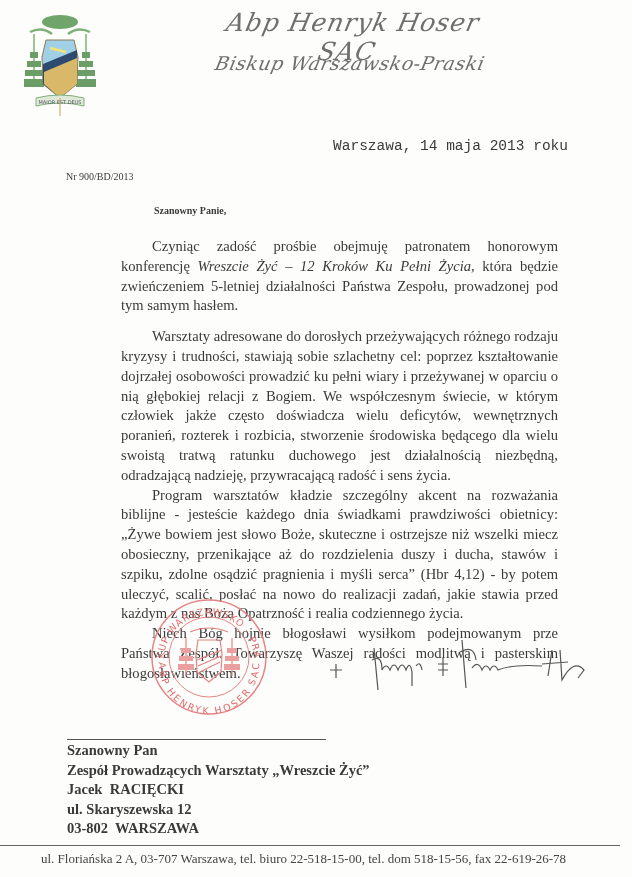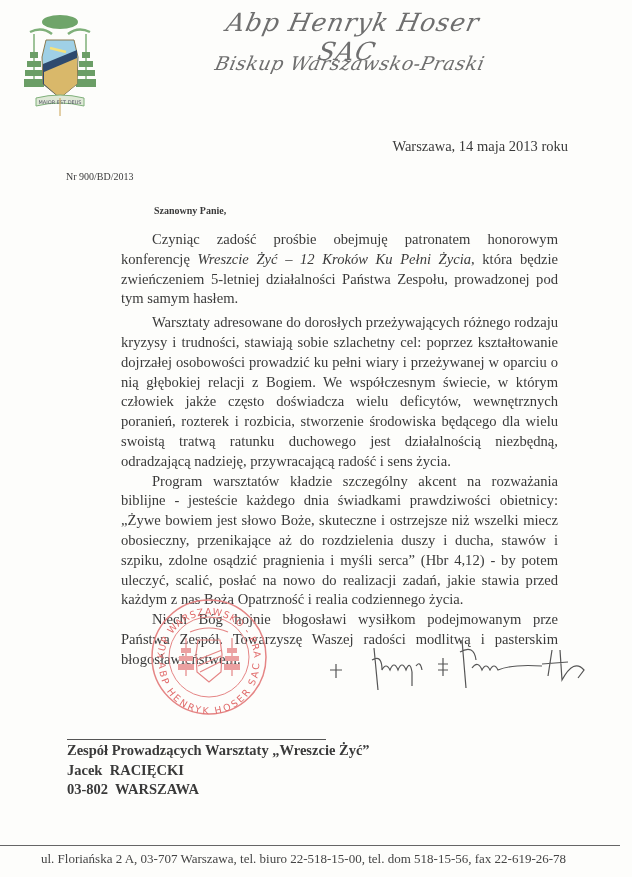--- a/index.html
+++ b/index.html
@@ -16,30 +16,30 @@
       font-family: "DejaVu Serif", serif; font-style: italic;
       font-size: 25px; color: #6f6f6f; letter-spacing: 1px;
       transform: skewX(-12deg);
     }
     .hdr-title {
       left: 200px; top: 52px; width: 300px; text-align: center;
       font-family: "DejaVu Serif", serif; font-style: italic;
       font-size: 19px; color: #6f6f6f; letter-spacing: 0.5px;
       transform: skewX(-12deg);
     }
-    .date { right: 64px; top: 138px; font-size: 14.5px; color: #3a3a3a; }
+    .date { right: 64px; top: 138px; font-size: 14.5px; color: #3a3a3a; font-family: Liberation Mono, monospace; }
     .ref { left: 66px; top: 171px; font-size: 10px; color: #3a3a3a; }
     .salutation { left: 154px; top: 205px; font-size: 10px; font-weight: bold; color: #3a3a3a; }
     .body-text {
       left: 121px; top: 226px; width: 437px;
       font-size: 14.6px; line-height: 19.8px; color: #3a3a3a;
       text-align: justify;
     }
     .body-text p { margin: 0; text-indent: 31px; }
-    .body-text p.gap { margin-top: 4px; }
+    .body-text p.gap { margin-top: 11px; }
     .body-text .it { font-style: italic; }
     .seal { left: 150px; top: 598px; width: 118px; height: 118px; }
     .signature { left: 312px; top: 630px; width: 290px; height: 60px; }
     .addr-rule { left: 67px; top: 739px; width: 259px; height: 0; border-top: 1px solid #555; }
     .address {
       left: 67px; top: 741px; font-size: 14.5px; font-weight: bold;
       line-height: 19.5px; color: #3a3a3a;
     }
     .address div { white-space: pre; }
     .foot-rule { left: 0; top: 845px; width: 620px; border-top: 1.5px solid #666; }
@@ -122,19 +122,21 @@
     <path d="M18 40 L30 40 M24 34 L24 48"></path>
     <path d="M62 18 L66 60 M60 30 Q70 24 70 40 Q74 32 78 40 Q82 30 86 40 Q90 30 94 40 Q98 30 100 42 L100 56 M104 36 Q108 30 110 40"></path>
     <path d="M126 34 L136 34 M126 40 L136 40 M131 28 L131 46"></path>
     <path d="M150 10 L154 58 M148 22 Q162 14 164 30 M160 38 Q166 30 170 40 Q174 32 178 40 Q182 32 186 40 Q200 34 230 36"></path>
     <path d="M240 20 L236 46 M230 34 L256 32 M248 20 L250 50 Q262 28 272 40 L266 48"></path>
   </g>
 </svg>
 
 <div class="abs addr-rule"></div>
 <div class="abs address">
+  <div>Szanowny Pan</div>
   <div>Zespół Prowadzących Warsztaty „Wreszcie Żyć”</div>
   <div>Jacek  RACIĘCKI</div>
+  <div>ul. Skaryszewska 12</div>
   <div>03-802  WARSZAWA</div>
 </div>
 
 <div class="abs foot-rule"></div>
 <div class="abs footer">ul. Floriańska 2 A, 03-707 Warszawa, tel. biuro 22-518-15-00, tel. dom 518-15-56, fax 22-619-26-78</div>
 
 </body></html>

